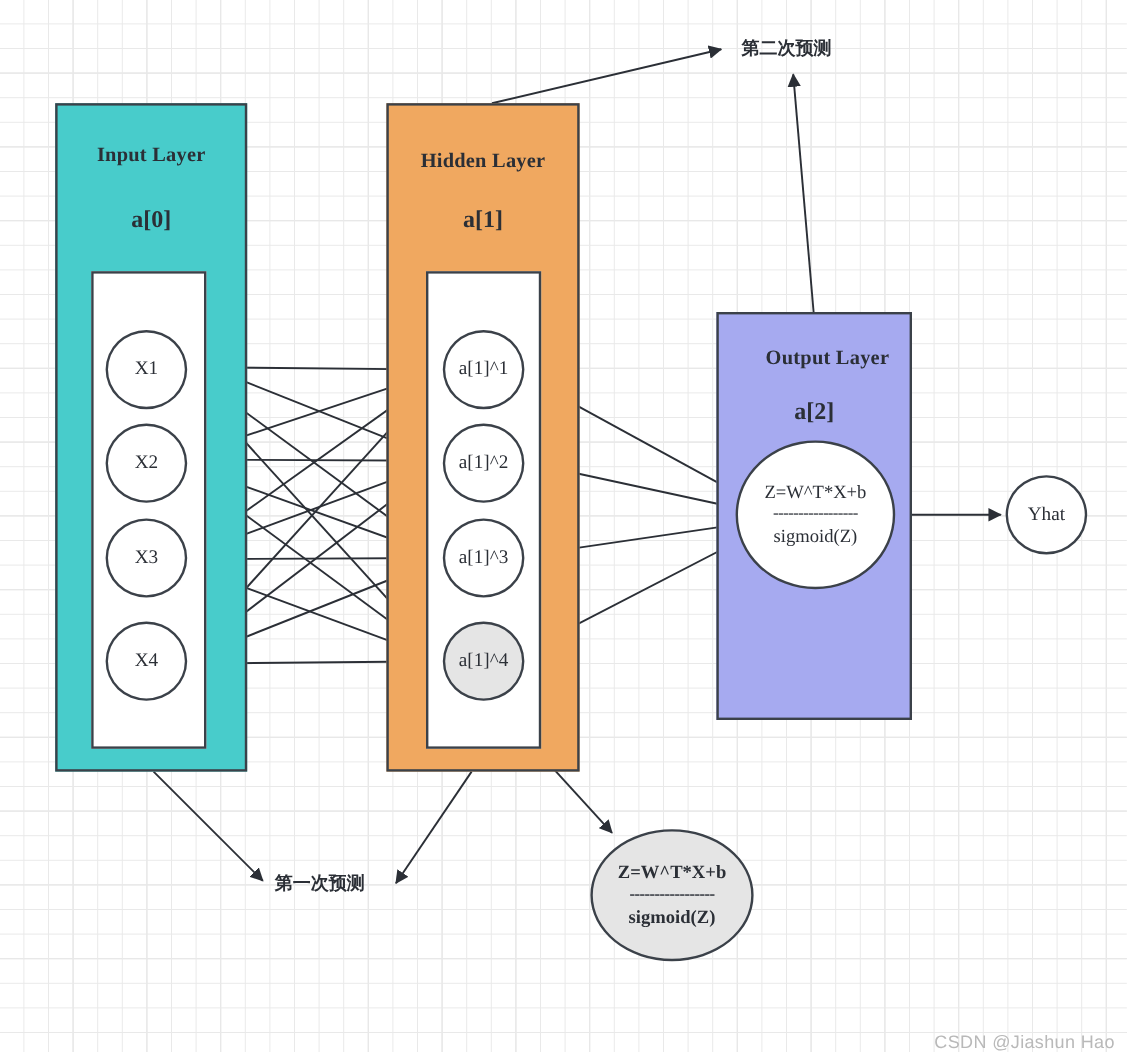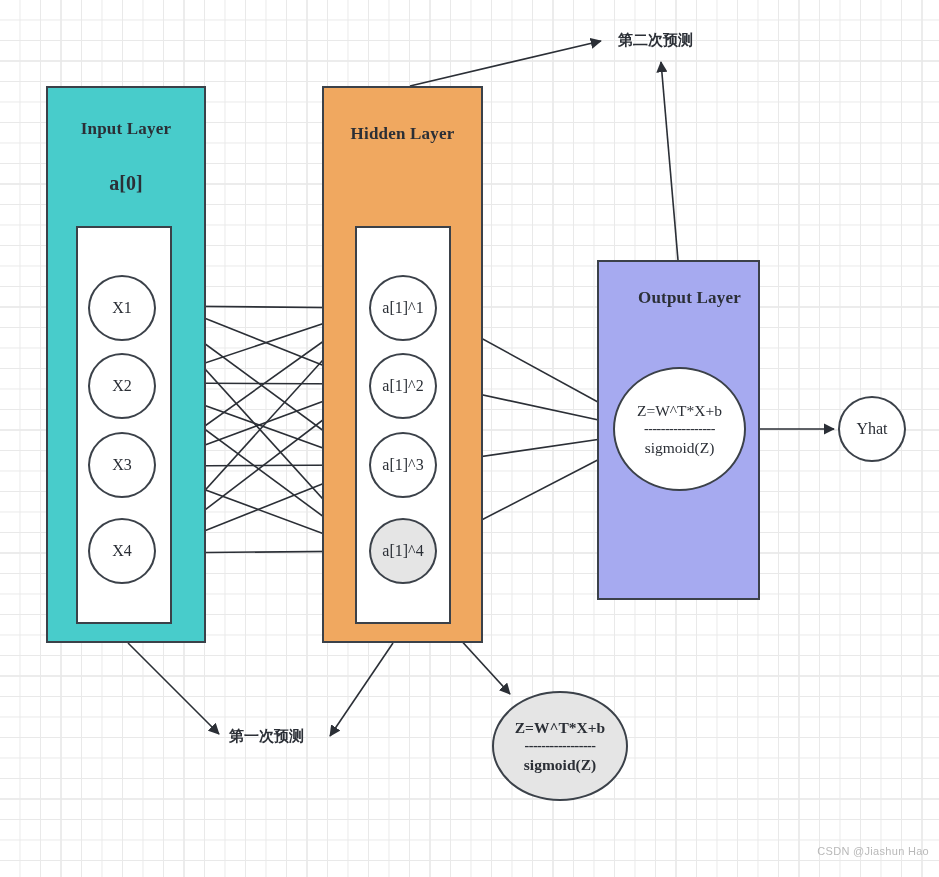--- a/index.html
+++ b/index.html
@@ -76,23 +76,23 @@
   .cn-label {
     position:absolute;
     font-family:"DejaVu Sans", sans-serif;
     font-size:15px;
     font-weight:bold;
     color:#2b2f36;
     white-space:nowrap;
   }
   .watermark {
     position:absolute;
-    right:10px; bottom:20px;
+    right:10px; bottom:0;
     font-family:"Liberation Sans", sans-serif;
-    font-size:11px;
+    font-size:15px;
     color:#b9b9b9;
     letter-spacing:0.3px;
   }
 </style>
 </head>
 <body>
 
 <div id="canvas"></div>
 
 <svg id="edges" viewBox="0 0 939 877">
@@ -156,38 +156,40 @@
 </div>
 <div class="node" style="left:88px; top:432px; width:68px; height:66px;">
   <span>X3</span>
 </div>
 <div class="node" style="left:88px; top:518px; width:68px; height:66px;">
   <span>X4</span>
 </div>
 
 <div class="layer-box" style="left:322px; top:86px; width:161px; height:557px; background:#F0A860;">
   <div class="layer-title" style="top:36px;">Hidden Layer</div>
+  <div class="layer-sub" style="top:84px;">a[1]</div>
 </div>
 <div class="inner-box" style="left:355px; top:226px; width:96px; height:398px;"></div>
 
 <div class="node" style="left:369px; top:275px; width:68px; height:66px;">
   <span>a[1]^1</span>
 </div>
 <div class="node" style="left:369px; top:353px; width:68px; height:66px;">
   <span>a[1]^2</span>
 </div>
 <div class="node" style="left:369px; top:432px; width:68px; height:66px;">
   <span>a[1]^3</span>
 </div>
 <div class="node red" style="left:369px; top:518px; width:68px; height:66px;">
   <span>a[1]^4</span>
 </div>
 
 <div class="layer-box" style="left:597px; top:260px; width:163px; height:340px; background:#A6AAF0;">
   <div class="layer-title" style="top:26px;margin-left:11px;">Output Layer</div>
+  <div class="layer-sub" style="top:70px;">a[2]</div>
 </div>
 <div class="node big" style="left:613px; top:367px; width:133px; height:124px;">
   <span>Z=W^T*X+b</span>
   <span class="dash">-----------------</span>
   <span>sigmoid(Z)</span>
 </div>
 
 <div class="node" style="left:838px; top:396px; width:68px; height:66px;">
   <span>Yhat</span>
 </div>

